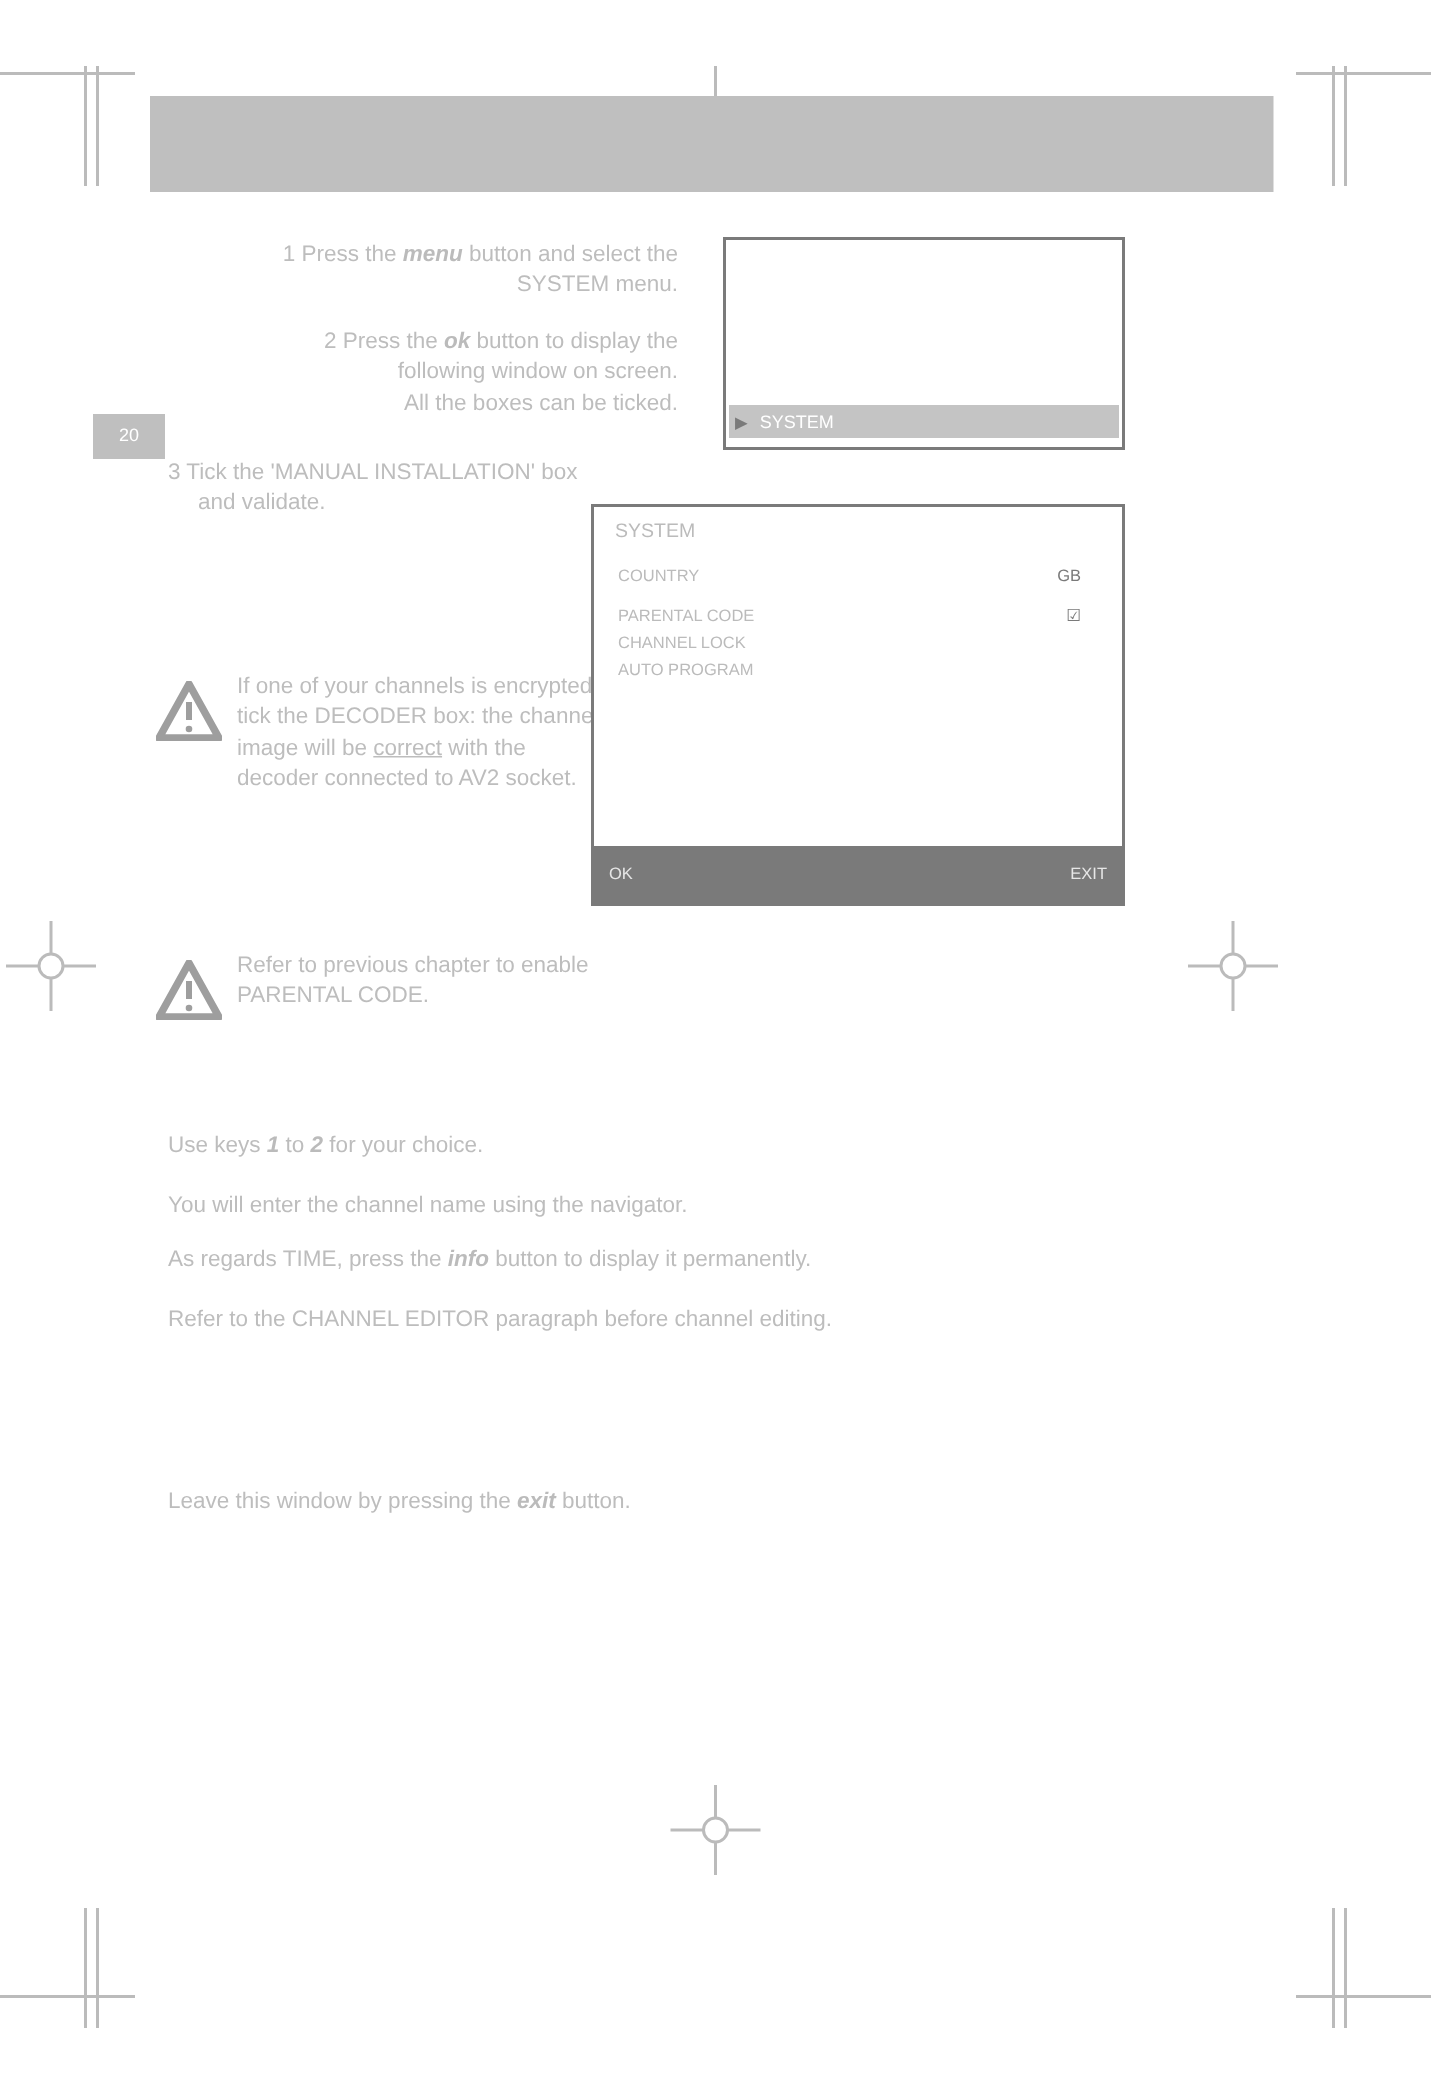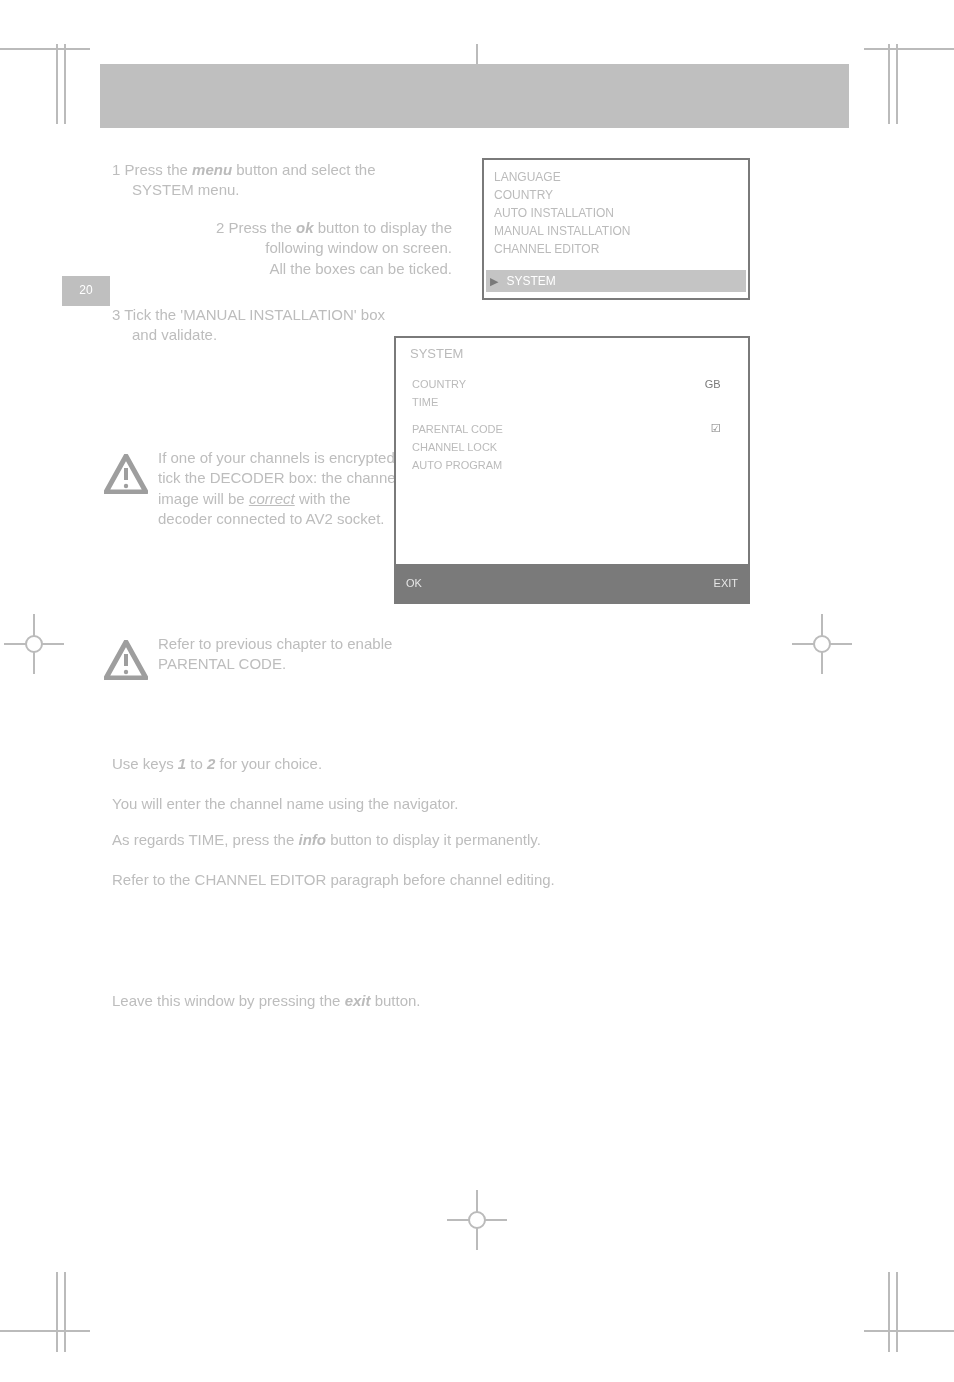--- a/index.html
+++ b/index.html
@@ -25,34 +25,34 @@
     background:#bfbfbf;
   }
   .top-center-mark { position:absolute; left:50%; top:44px; transform:translateX(-50%); }
   .top-center-mark .stem { width:2px; height:22px; background:#bbb; margin:0 auto; }
   .top-center-mark .bulb { width:12px; height:12px; border:2px solid #bbb; border-radius:50%; background:#fff; margin:-2px auto 0; }
 
   .page-tab { position:absolute; left:62px; top:276px; width:48px; height:30px; background:#bfbfbf; }
   .page-tab span { color:#fff; font-size:12px; display:block; text-align:center; padding-top:7px; }
 
   .left-col { position:absolute; left:112px; width:340px; }
-  .step1 { top:160px; }
+  .step1 { top:160px;text-align:right; }
   .step2 { top:218px;text-align:right; }
   .step3 { top:305px; }
 
   .stepline { line-height:1.35; }
   .indent { display:inline-block; width:20px; }
   .kw { font-style: italic; font-weight: bold; color:#bbb; }
 
   .warn-icon { position:absolute; left:104px; }
   .warn-icon svg { display:block; }
 
   .warn1 { top:454px; }
   .warn1txt { position:absolute; left:158px; top:448px; width:300px; line-height:1.35; }
-  .warn1txt .uline { text-decoration: underline; font-style: italic; }
+  .warn1txt .uline { text-decoration: underline; }
 
   .warn2 { top:640px; }
   .warn2txt { position:absolute; left:158px; top:634px; width:300px; line-height:1.35; }
 
   .ptext { position:absolute; left:112px; width:640px; line-height:1.35; }
   .pA { top:754px; }
   .pB { top:794px; }
   .pC { top:830px; }
   .pD { top:870px; }
   .pE { top:991px; }
@@ -185,48 +185,36 @@
 <div class="ptext pB">You will enter the channel name using the navigator.</div>
 <div class="ptext pC">
   <span>As regards TIME, press the </span><span class="kw">info</span><span> button to display it permanently.</span>
 </div>
 <div class="ptext pD">Refer to the CHANNEL EDITOR paragraph before channel editing.</div>
 <div class="ptext pE">
   <span>Leave this window by pressing the </span><span class="kw">exit</span><span> button.</span>
 </div>
 
 <div class="box1">
-  <div class="rows">
-    <div class="row">LANGUAGE</div>
-    <div class="row">COUNTRY</div>
-    <div class="row">AUTO INSTALLATION</div>
-    <div class="row">MANUAL INSTALLATION</div>
-    <div class="row">CHANNEL EDITOR</div>
-  </div>
   <div class="hl">
     <span class="arrow">▶</span>
     <span class="t">SYSTEM</span>
   </div>
 </div>
 
 <div class="box2">
   <div class="inner">
     <div class="title">SYSTEM</div>
     <table class="tbl">
       <tbody>
           <tr>
             <td>COUNTRY</td>
             <td class="ck">GB</td>
             <td></td>
           </tr>
-      <tr>
-            <td>TIME</td>
-            <td class="ck"></td>
-            <td></td>
-          </tr>
       <tr class="blank">
             <td colspan="3"></td>
           </tr>
       <tr>
             <td>PARENTAL CODE</td>
             <td class="ck">☑</td>
             <td></td>
           </tr>
       <tr>
             <td>CHANNEL LOCK</td>

